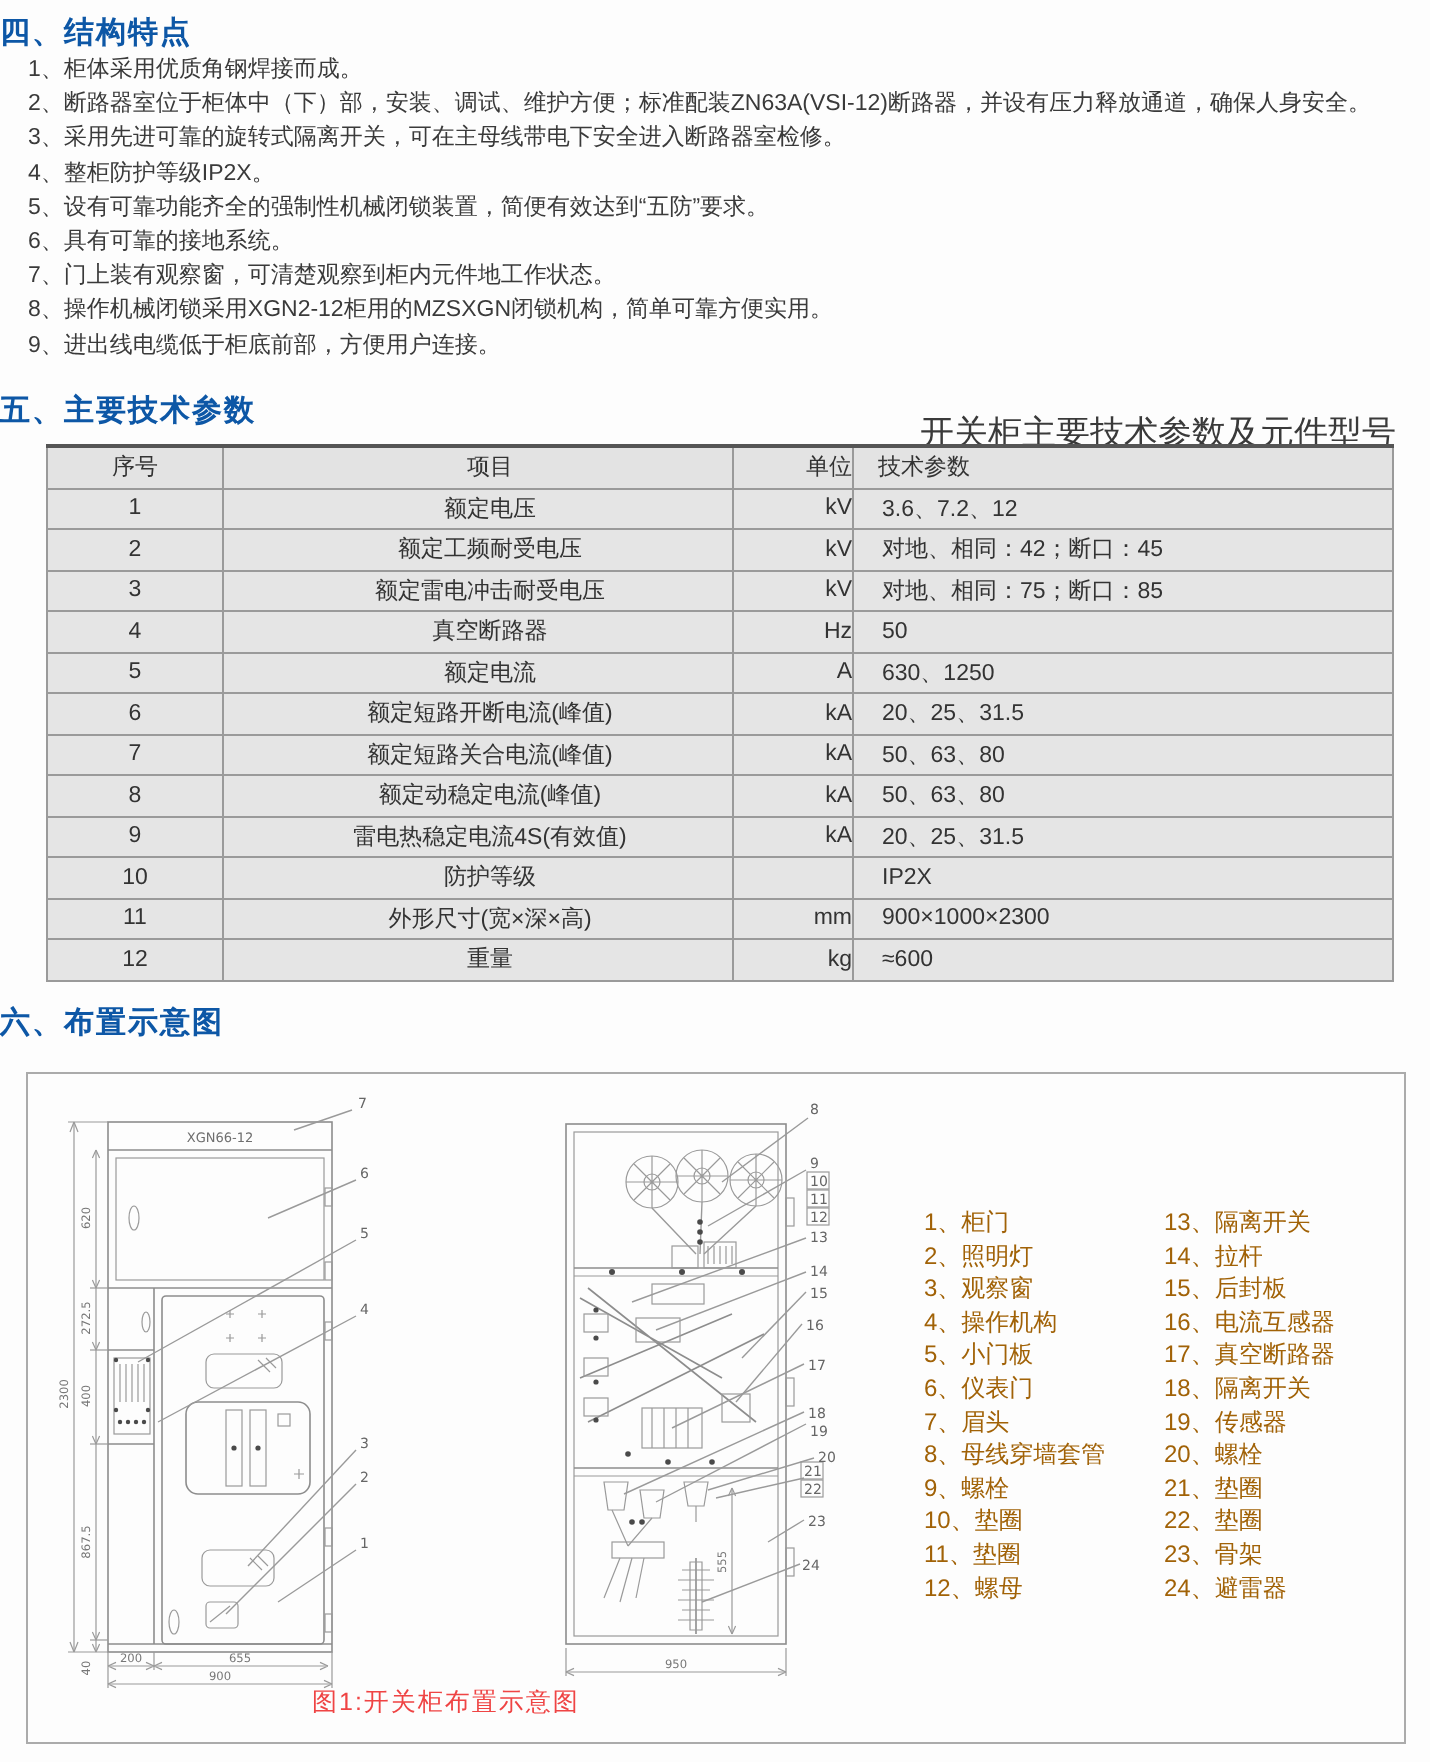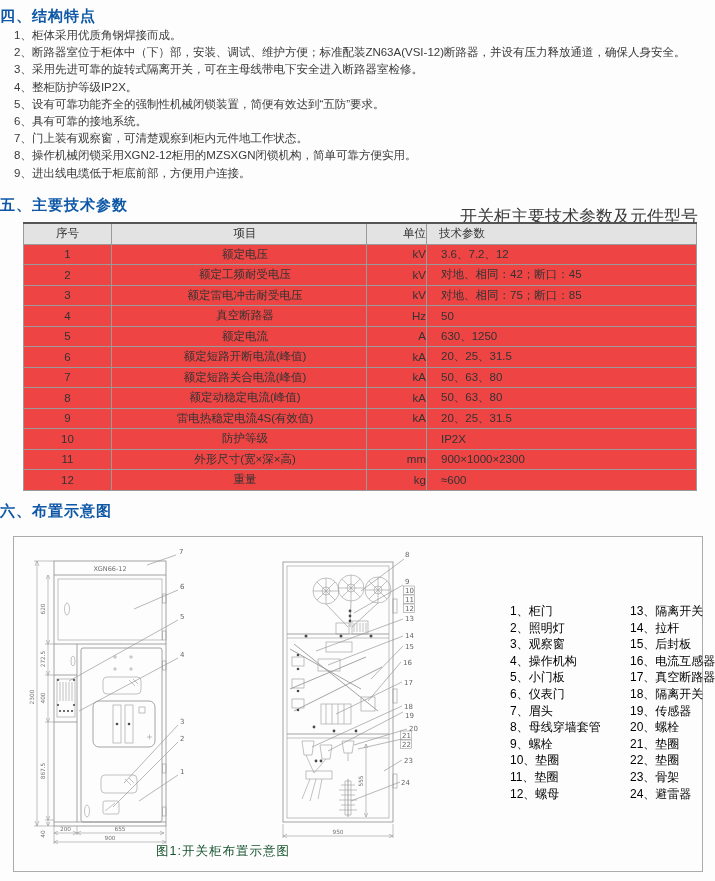--- a/index.html
+++ b/index.html
@@ -9,33 +9,33 @@
   .sec-title { position:absolute; left:0; font-size:15px; font-weight:bold; color:#0d57a6; letter-spacing:1px; }
   #title4 { top:7px; }
   #title5 { top:196px; }
   #title6 { top:502px;font-family:Liberation Mono, monospace; }
 
   .feature-list { position:absolute; left:14px; top:27px; width:698px; }
   .feature-list div { font-size:11.5px; color:#3a3a3a; line-height:17.2px; white-space:nowrap; }
 
   .table-note { position:absolute; right:17px; top:205px; font-size:17px; color:#3a3a3a; }
 
-  table.params { position:absolute; left:23px; top:222px; width:674px; border-collapse:collapse; table-layout:fixed; background:#ef4444; border:1px solid #8a8a8a; border-top:2px solid #555; }
+  table.params { position:absolute; left:23px; top:222px; width:674px; border-collapse:collapse; table-layout:fixed; background:#e5e5e5; border:1px solid #8a8a8a; border-top:2px solid #555; }
   table.params th, table.params td { border:1px solid #9a9a9a; font-size:11.5px; color:#333; font-weight:normal; height:20.5px; padding:0; overflow:hidden; white-space:nowrap; }
   table.params thead th { background:#e3e3e3; height:21px; }
   .col-no  { width:88px;  text-align:center; }
   .col-item{ width:255px; text-align:center; padding-left:12px !important; }
   .col-unit{ width:60px;  text-align:right; }
   .col-val { text-align:left; padding-left:14px !important;margin-top:40px; }
   th.col-item, th.col-val { padding-left:12px !important; }
 
   .figure-box { position:absolute; left:13px; top:536px; width:690px; height:336px; border:1px solid #ababab; background:#fdfdfd; }
-  .figure-caption { position:absolute; left:142px; top:306px; font-size:12.5px; color:#14532d; letter-spacing:1px; }
-
-  .parts-col { position:absolute; top:66px; font-size:12px; color:#000000;margin-left:48px; }
+  .figure-caption { position:absolute; left:142px; top:306px; font-size:12.5px; color:#ef4444; letter-spacing:1px; }
+
+  .parts-col { position:absolute; top:66px; font-size:12px; color:#a16207; }
   .parts-col div { line-height:16.6px; white-space:nowrap; }
   #parts-col-1 { left:448px; }
   #parts-col-2 { left:568px; }
 
   svg { position:absolute; }
   #front-view { left:15px; top:2px; }
   #side-view  { left:252px; top:2px; }
   svg text { font-family:"DejaVu Sans","Liberation Sans",sans-serif; fill:#6e6e6e; }
   .ln { stroke:#8d8d8d; stroke-width:0.8; fill:none; }
   .thin { stroke:#9a9a9a; stroke-width:0.6; fill:none; }

